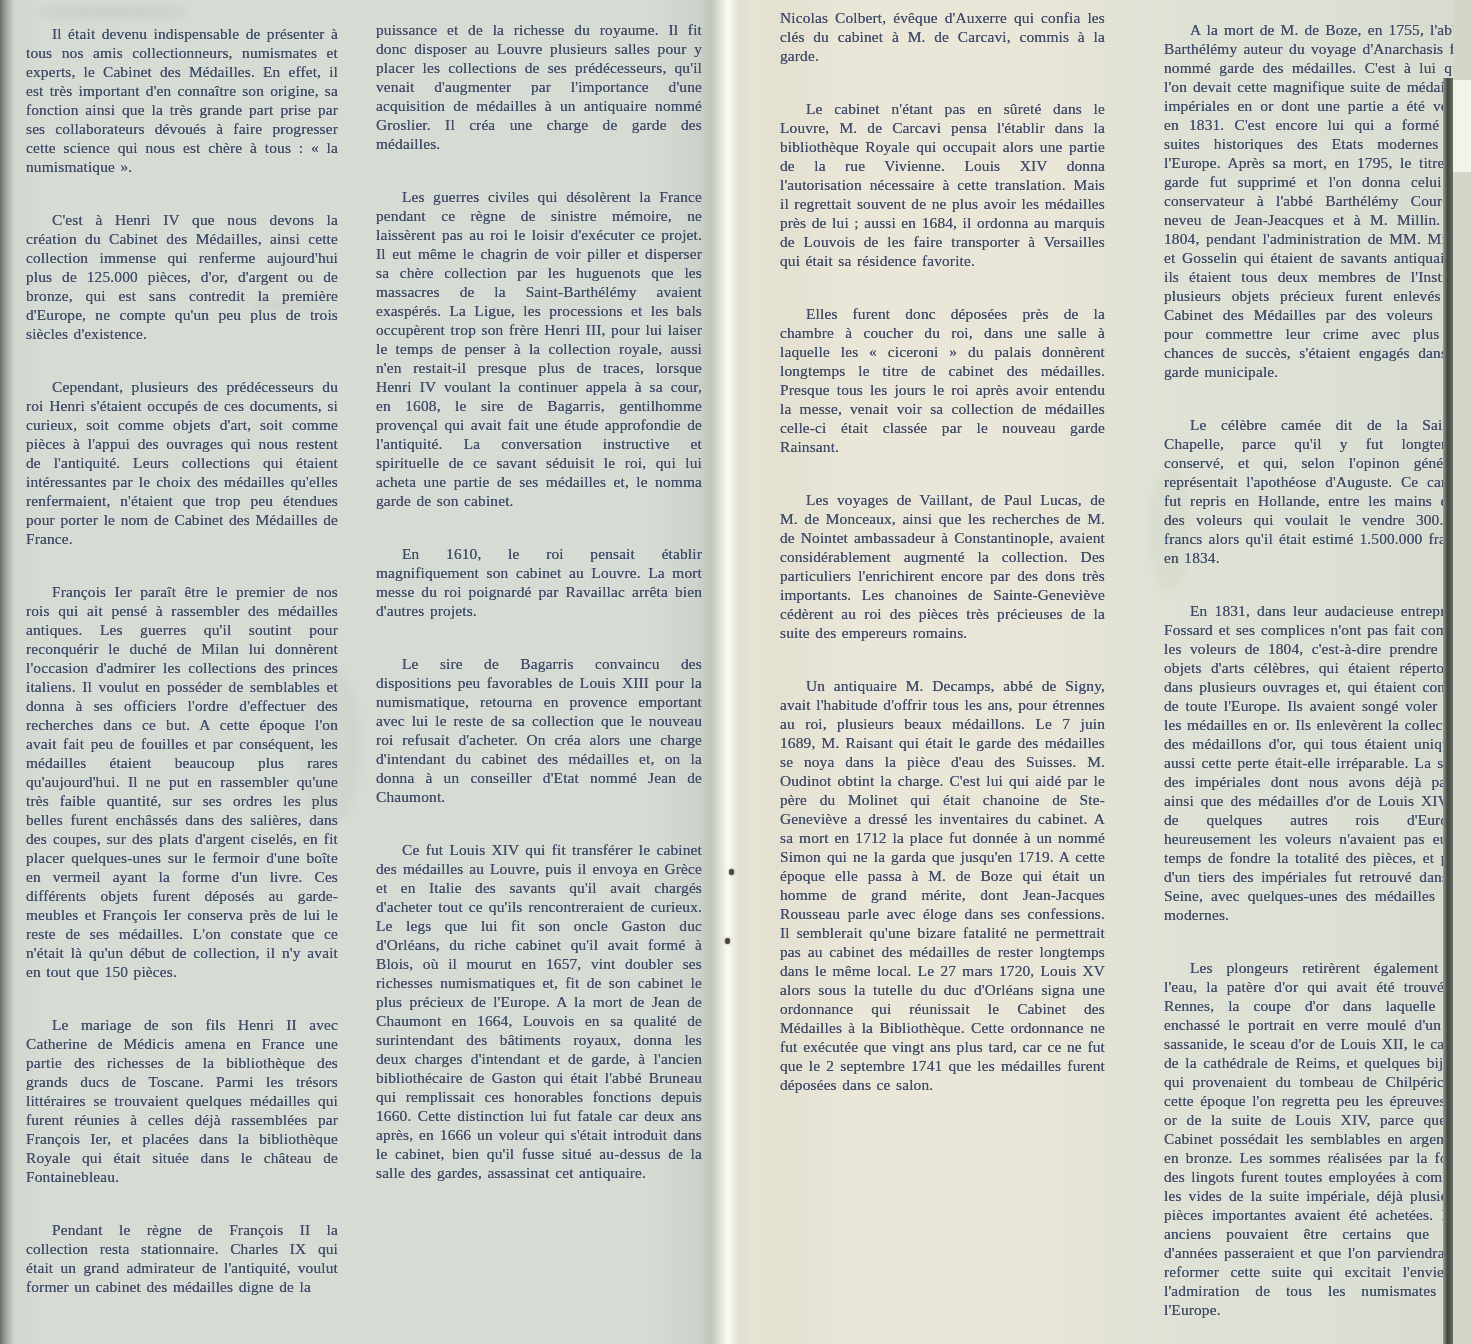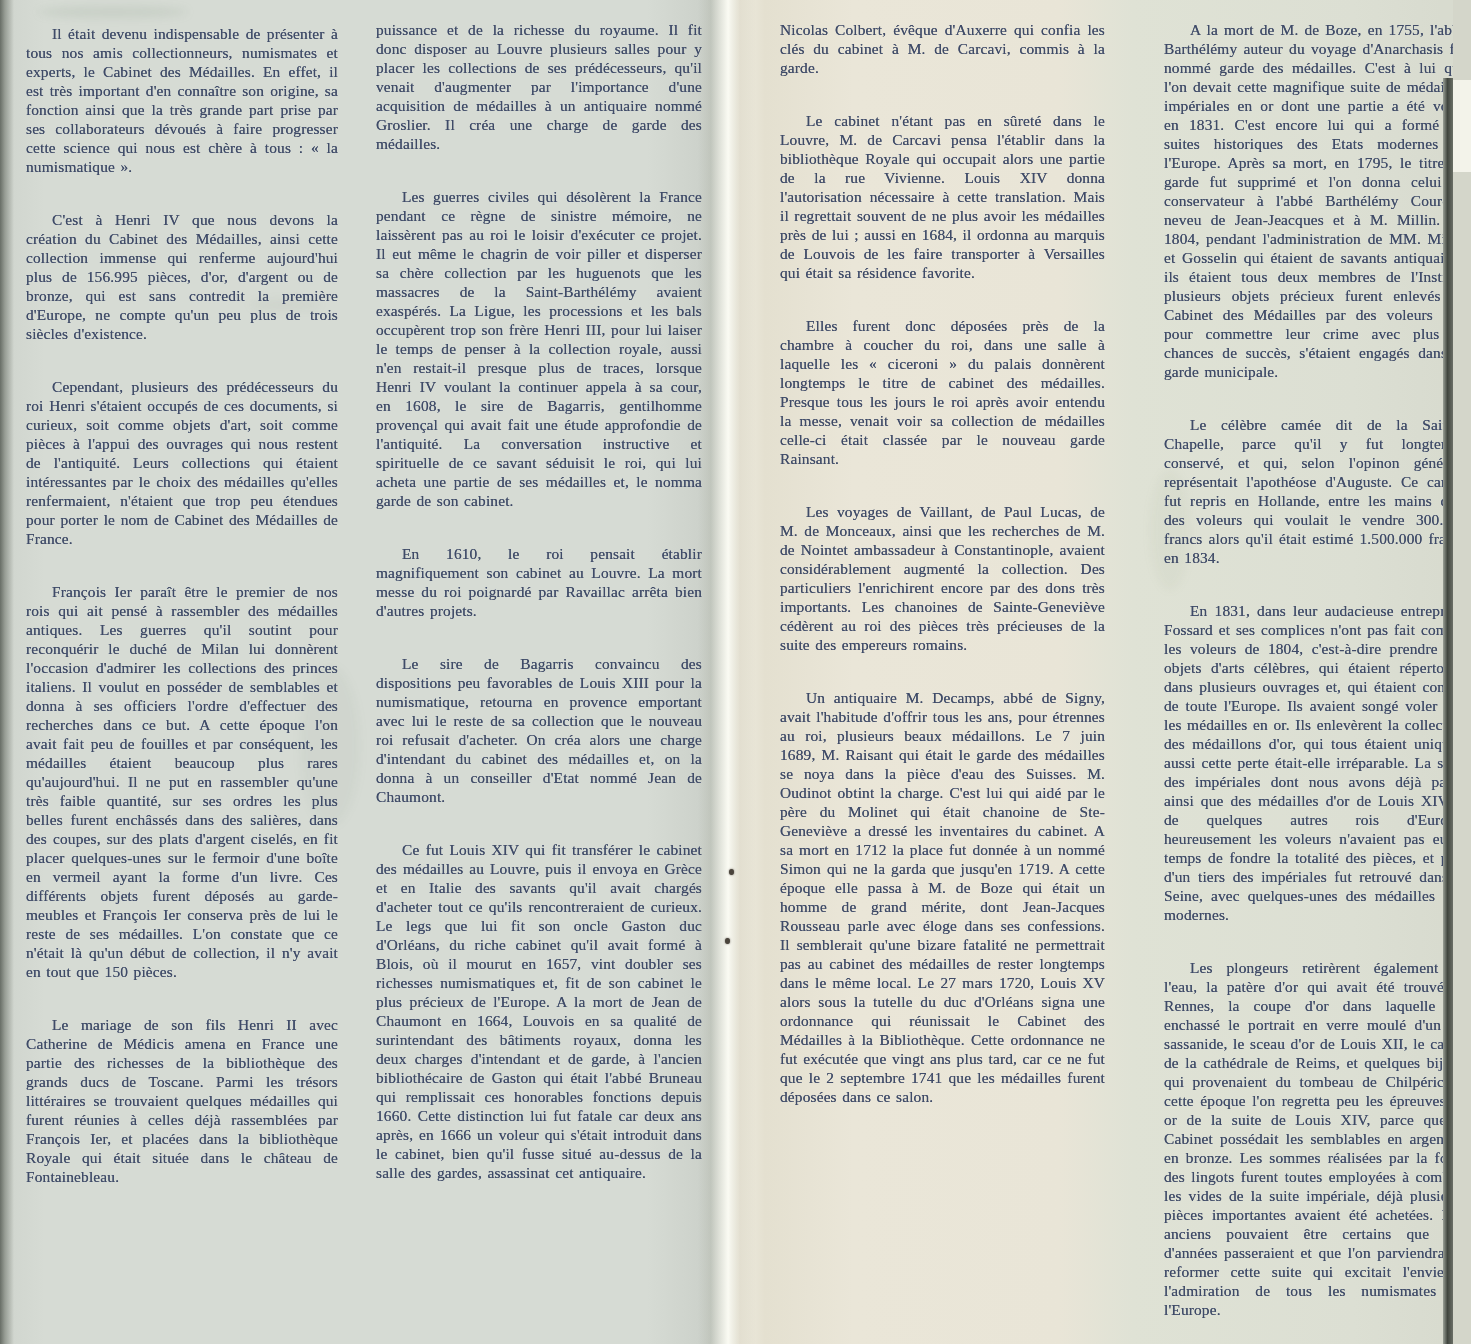--- a/index.html
+++ b/index.html
@@ -64,41 +64,42 @@
   .col{
     position:absolute;
     color:var(--ink,#3f4b68);
     font-size:15.4px;line-height:19px;
     text-align:justify;
     letter-spacing:.15px;word-spacing:1.5px;
     text-shadow:0 0 .6px rgba(62,74,104,.85);
   }
   .col1{left:26px;  top:24px; width:312px;}
   .col2{left:376px; top:20px; width:326px;}
-  .col3{left:780px; top:20px; width:325px;}
+  .col3{left:780px; top:8px; width:325px;}
   .col4{left:1164px;top:20px; width:303px;}
   .para{margin:0;text-indent:26px;}
   .para + .para{margin-top:34px;font-family:Liberation Serif, serif;}
   .para.noindent{text-indent:0;}
 </style>
 </head>
 <body>
 
 <div class="page">
   <div class="smudge sm1"></div>
   <div class="smudge sm2"></div>
   <div class="smudge sm3"></div>
   <div class="smudge sm4"></div>
 
   <div class="col col1">
       <p class="para">Il était devenu indispensable de présenter à tous nos amis collectionneurs, numismates et experts, le Cabinet des Médailles. En effet, il est très important d'en connaître son origine, sa fonction ainsi que la très grande part prise par ses collaborateurs dévoués à faire progresser cette science qui nous est chère à tous : « la numismatique ».</p>
-      <p class="para">C'est à Henri IV que nous devons la création du Cabinet des Médailles, ainsi cette collection immense qui renferme aujourd'hui plus de 156.995 pièces, d'or, d'argent ou de bronze, qui est sans contredit la première d'Europe, ne compte qu'un peu plus de trois siècles d'existence.</p>
+      <p class="para">C'est à Henri IV que nous devons la création du Cabinet des Médailles, ainsi cette collection immense qui renferme aujourd'hui plus de 125.000 pièces, d'or, d'argent ou de bronze, qui est sans contredit la première d'Europe, ne compte qu'un peu plus de trois siècles d'existence.</p>
       <p class="para">Cependant, plusieurs des prédécesseurs du roi Henri s'étaient occupés de ces documents, si curieux, soit comme objets d'art, soit comme pièces à l'appui des ouvrages qui nous restent de l'antiquité. Leurs collections qui étaient intéressantes par le choix des médailles qu'elles renfermaient, n'étaient que trop peu étendues pour porter le nom de Cabinet des Médailles de France.</p>
       <p class="para">François Ier paraît être le premier de nos rois qui ait pensé à rassembler des médailles antiques. Les guerres qu'il soutint pour reconquérir le duché de Milan lui donnèrent l'occasion d'admirer les collections des princes italiens. Il voulut en posséder de semblables et donna à ses officiers l'ordre d'effectuer des recherches dans ce but. A cette époque l'on avait fait peu de fouilles et par conséquent, les médailles étaient beaucoup plus rares qu'aujourd'hui. Il ne put en rassembler qu'une très faible quantité, sur ses ordres les plus belles furent enchâssés dans des salières, dans des coupes, sur des plats d'argent ciselés, en fit placer quelques-unes sur le fermoir d'une boîte en vermeil ayant la forme d'un livre. Ces différents objets furent déposés au garde-meubles et François Ier conserva près de lui le reste de ses médailles. L'on constate que ce n'était là qu'un début de collection, il n'y avait en tout que 150 pièces.</p>
       <p class="para">Le mariage de son fils Henri II avec Catherine de Médicis amena en France une partie des richesses de la bibliothèque des grands ducs de Toscane. Parmi les trésors littéraires se trouvaient quelques médailles qui furent réunies à celles déjà rassemblées par François Ier, et placées dans la bibliothèque Royale qui était située dans le château de Fontainebleau.</p>
+      <p class="para">Pendant le règne de François II la collection resta stationnaire. Charles IX qui était un grand admirateur de l'antiquité, voulut former un cabinet des médailles digne de la</p>
     </div>
   <div class="col col2">
       <p class="para noindent">puissance et de la richesse du royaume. Il fit donc disposer au Louvre plusieurs salles pour y placer les collections de ses prédécesseurs, qu'il venait d'augmenter par l'importance d'une acquisition de médailles à un antiquaire nommé Groslier. Il créa une charge de garde des médailles.</p>
       <p class="para">Les guerres civiles qui désolèrent la France pendant ce règne de sinistre mémoire, ne laissèrent pas au roi le loisir d'exécuter ce projet. Il eut même le chagrin de voir piller et disperser sa chère collection par les huguenots que les massacres de la Saint-Barthélémy avaient exaspérés. La Ligue, les processions et les bals occupèrent trop son frère Henri III, pour lui laiser le temps de penser à la collection royale, aussi n'en restait-il presque plus de traces, lorsque Henri IV voulant la continuer appela à sa cour, en 1608, le sire de Bagarris, gentilhomme provençal qui avait fait une étude approfondie de l'antiquité. La conversation instructive et spirituelle de ce savant séduisit le roi, qui lui acheta une partie de ses médailles et, le nomma garde de son cabinet.</p>
       <p class="para">En 1610, le roi pensait établir magnifiquement son cabinet au Louvre. La mort messe du roi poignardé par Ravaillac arrêta bien d'autres projets.</p>
       <p class="para">Le sire de Bagarris convaincu des dispositions peu favorables de Louis XIII pour la numismatique, retourna en provence emportant avec lui le reste de sa collection que le nouveau roi refusait d'acheter. On créa alors une charge d'intendant du cabinet des médailles et, on la donna à un conseiller d'Etat nommé Jean de Chaumont.</p>
       <p class="para">Ce fut Louis XIV qui fit transférer le cabinet des médailles au Louvre, puis il envoya en Grèce et en Italie des savants qu'il avait chargés d'acheter tout ce qu'ils rencontreraient de curieux. Le legs que lui fit son oncle Gaston duc d'Orléans, du riche cabinet qu'il avait formé à Blois, où il mourut en 1657, vint doubler ses richesses numismatiques et, fit de son cabinet le plus précieux de l'Europe. A la mort de Jean de Chaumont en 1664, Louvois en sa qualité de surintendant des bâtiments royaux, donna les deux charges d'intendant et de garde, à l'ancien bibliothécaire de Gaston qui était l'abbé Bruneau qui remplissait ces honorables fonctions depuis 1660. Cette distinction lui fut fatale car deux ans après, en 1666 un voleur qui s'était introduit dans le cabinet, bien qu'il fusse situé au-dessus de la salle des gardes, assassinat cet antiquaire.</p>
     </div>
   <div class="col col3">
       <p class="para noindent">Nicolas Colbert, évêque d'Auxerre qui confia les clés du cabinet à M. de Carcavi, commis à la garde.</p>

